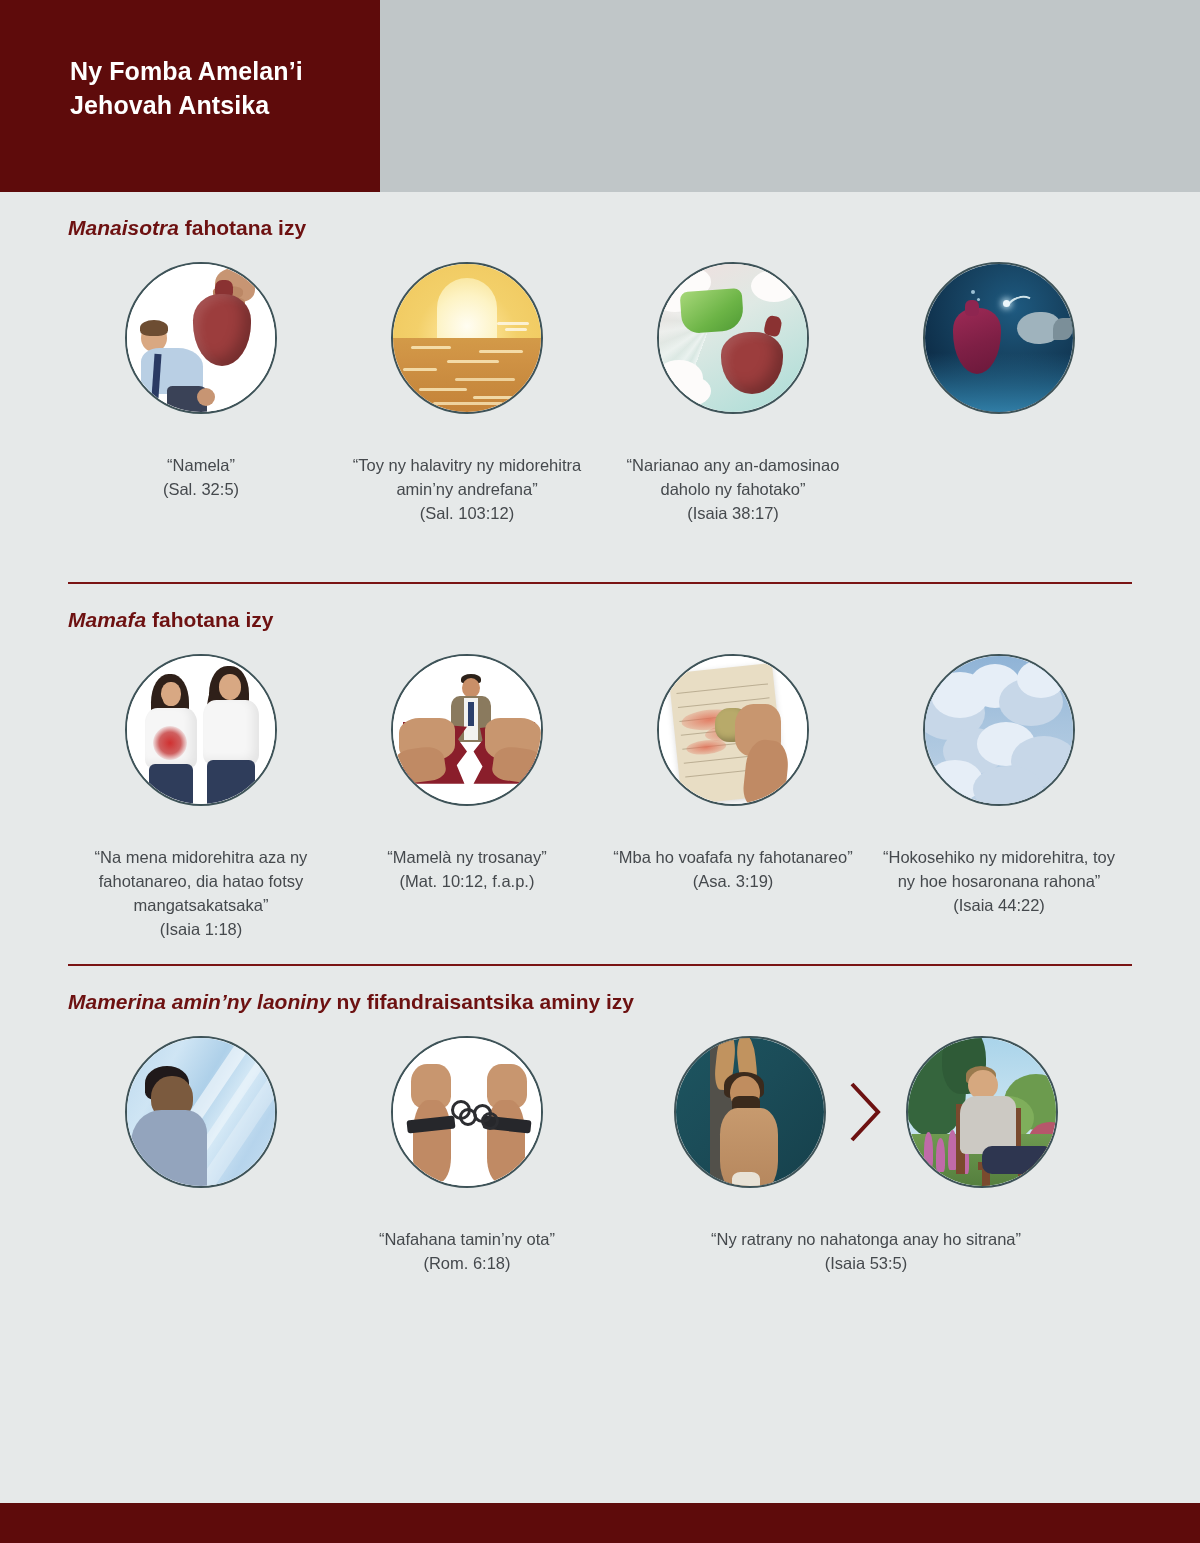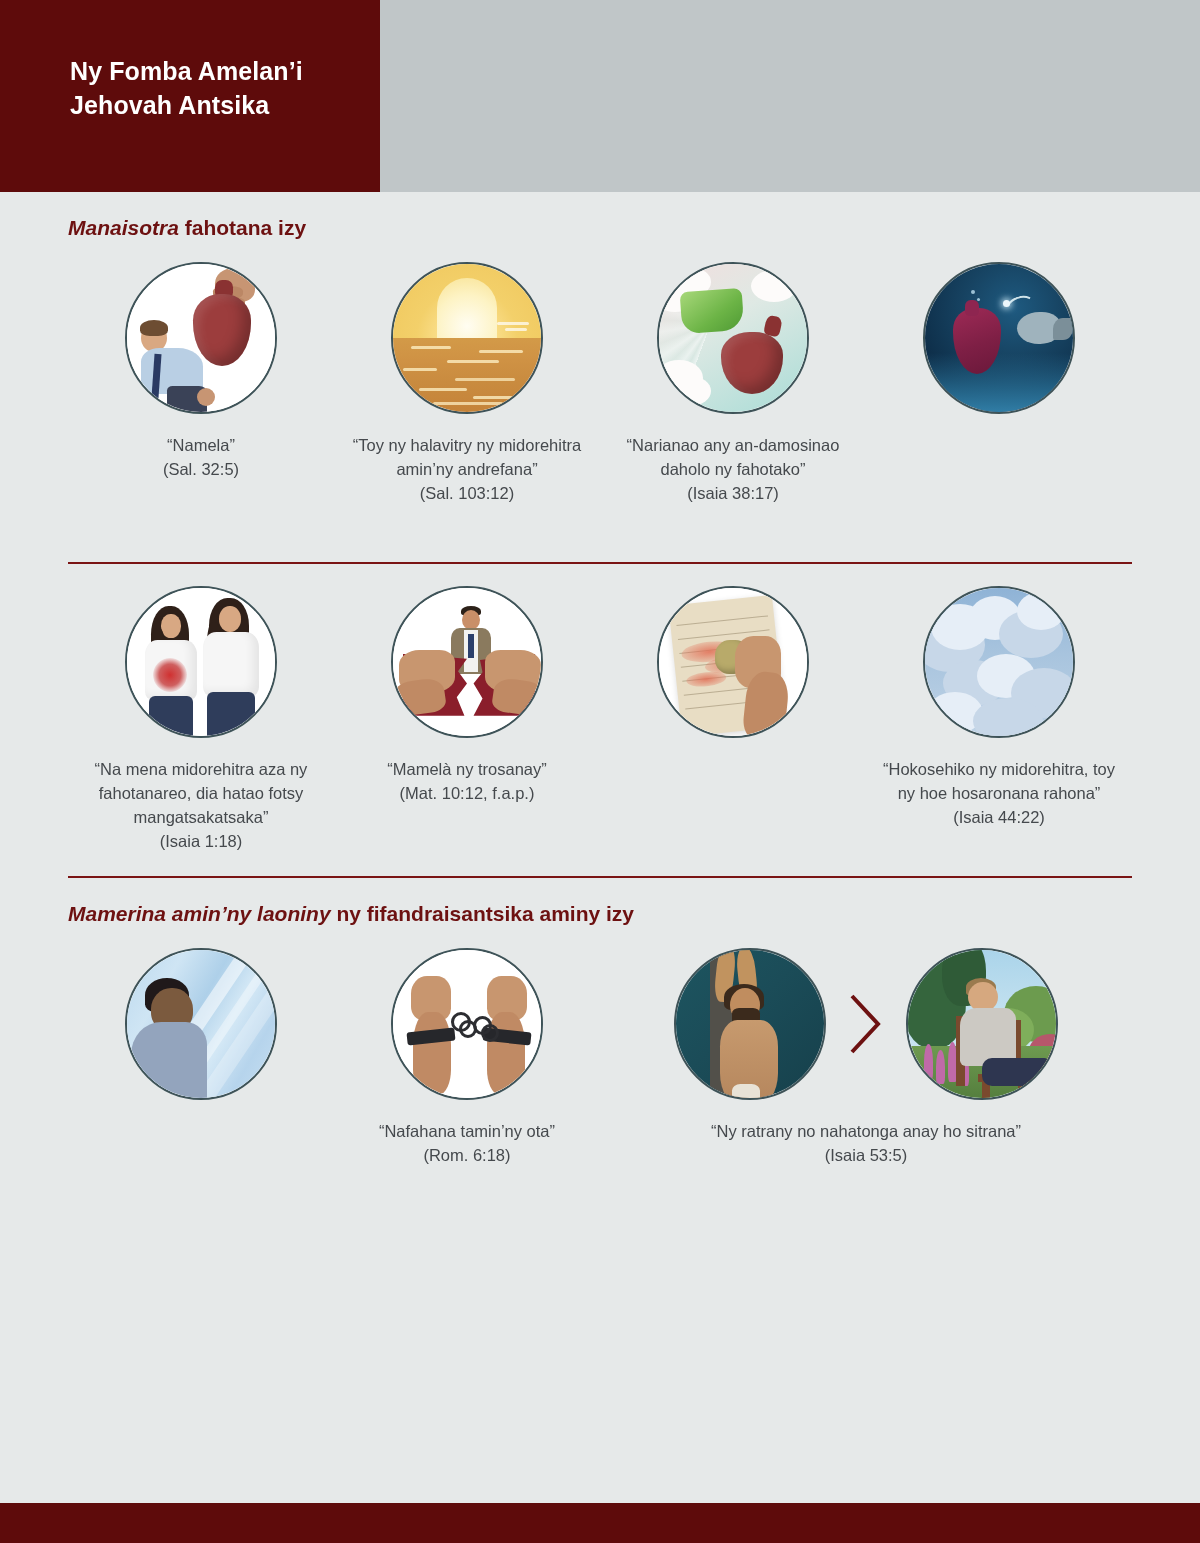--- a/index.html
+++ b/index.html
@@ -79,20 +79,21 @@
   .row {
     display: flex;
     align-items: flex-start;
     margin-top: 22px;
   }
   .cell {
     flex: 1;
     display: flex;
     flex-direction: column;
     align-items: center;
+    gap: 20px;
   }
 
   .circle {
     width: 152px;
     height: 152px;
     border-radius: 50%;
     position: relative;
     overflow: hidden;
     border: 2px solid #3e5358;
     box-sizing: border-box;
@@ -394,20 +395,23 @@
             <div class="lure-dot" style="left:78px;top:36px;width:7px;height:7px;"></div>
           </div>
         </div>
       </div>
 
     </div>
   </div>
 
   <div class="section" style="margin-top:56px;">
     <div class="section-rule"></div>
+    <div class="section-heading">
+      <em>Mamafa</em><span> fahotana izy</span>
+    </div>
 
     <div class="row">
 
       <div class="cell">
         <div class="circle">
           <div class="art bg-white">
 
             <div class="woman-hair" style="left:24px;top:18px;width:38px;height:62px;"></div>
             <div class="woman-face" style="left:34px;top:26px;width:20px;height:24px;"></div>
             <div class="woman-hair" style="left:24px;top:40px;width:14px;height:50px;border-radius:40%;"></div>
@@ -465,20 +469,24 @@
               <div class="ruling" style="left:6px;top:90px;width:92px;"></div>
               <div class="ruling" style="left:6px;top:104px;width:92px;"></div>
               <div class="red-smear" style="left:8px;top:40px;width:56px;height:20px;"></div>
               <div class="red-smear" style="left:30px;top:56px;width:62px;height:18px;"></div>
               <div class="red-smear" style="left:10px;top:70px;width:40px;height:14px;"></div>
             </div>
             <div class="sponge" style="left:56px;top:52px;width:34px;height:34px;"></div>
             <div class="fist" style="left:76px;top:48px;width:46px;height:52px;border-radius:40% 34% 28% 34%;"></div>
             <div class="arm" style="left:86px;top:84px;width:42px;height:68px;transform:rotate(6deg);"></div>
           </div>
+        </div>
+        <div class="caption">
+          <span>“Mba ho voafafa ny fahotanareo”</span>
+          <span class="ref">(Asa. 3:19)</span>
         </div>
       </div>
 
       <div class="cell">
         <div class="circle">
           <div class="art">
             <div class="cloud-sky"></div>
             <div class="cloud-blob dim" style="left:-10px;top:30px;width:70px;height:54px;"></div>
             <div class="cloud-blob" style="left:6px;top:16px;width:58px;height:46px;"></div>
             <div class="cloud-blob" style="left:44px;top:8px;width:52px;height:44px;"></div>

